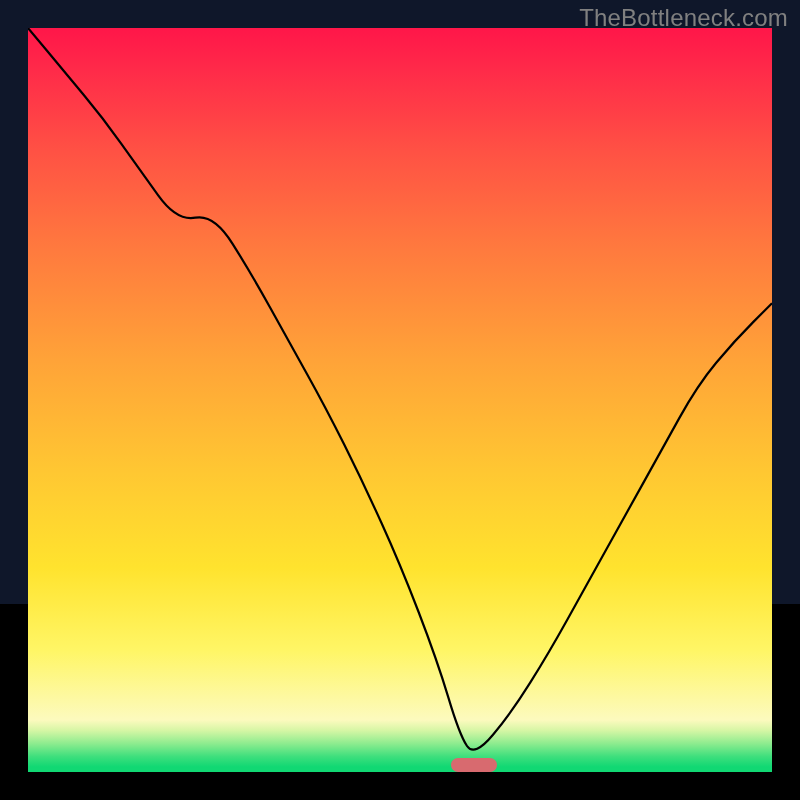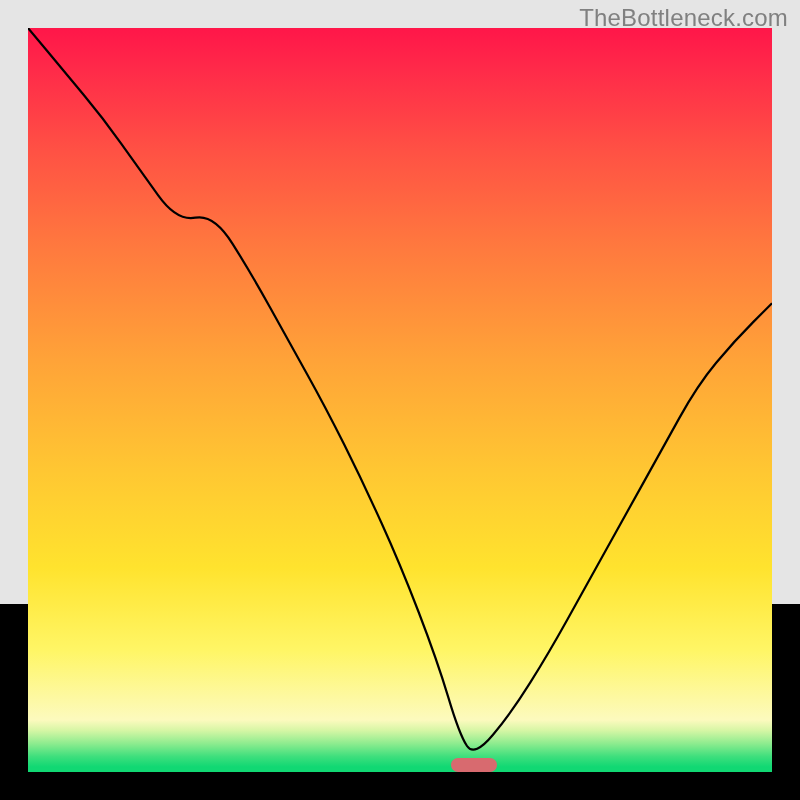--- a/index.html
+++ b/index.html
@@ -8,21 +8,21 @@
     width: 800px;
     height: 800px;
     background: #000;
     overflow: hidden;
     font-family: Arial, Helvetica, sans-serif;
   }
   .frame {
     position: relative;
     width: 800px;
     height: 604px;
-    background: #e5e5e5;
+    background: #0f172a;
   }
   .watermark {
     position: absolute;
     top: 4px;
     right: 12px;
     color: #808080;
     font-size: 24px;
     letter-spacing: 0.2px;
     z-index: 10;
     user-select: none;

